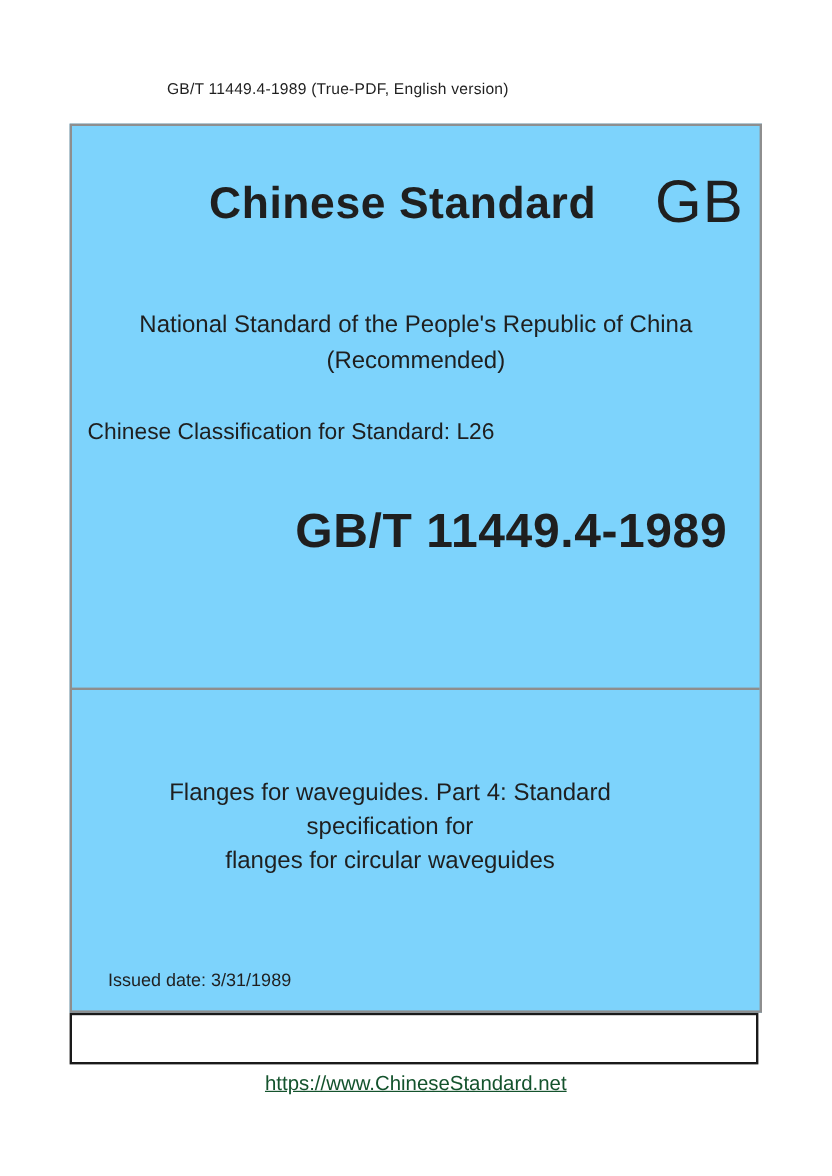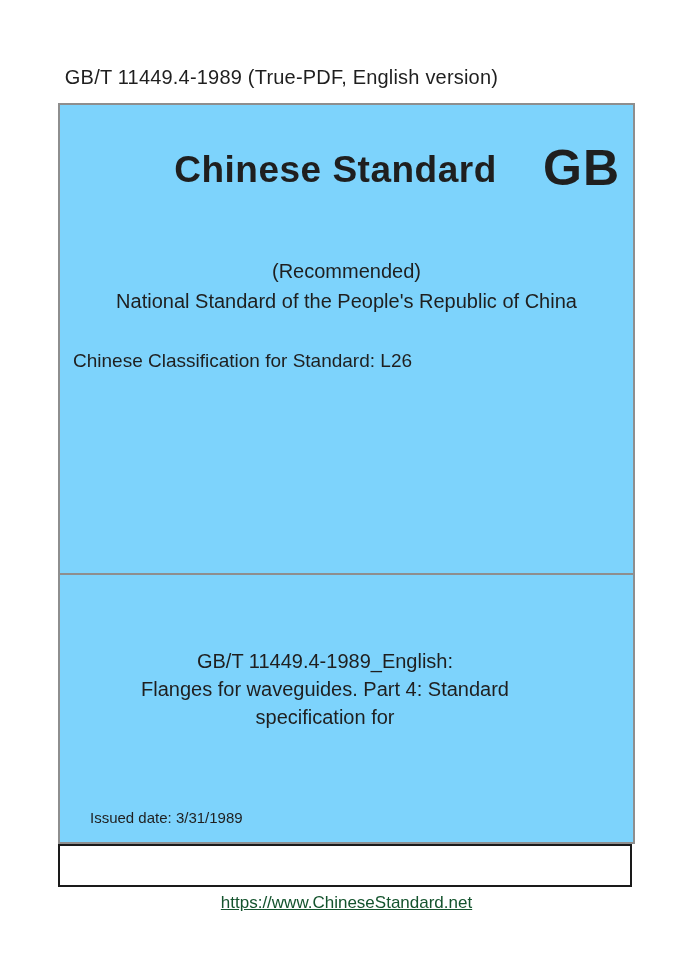--- a/index.html
+++ b/index.html
@@ -12,21 +12,21 @@
     color: #1f1f1f;
     overflow: hidden;
   }
 
   .doc-header {
     position: absolute;
     top: 66px;
     left: 0;
     width: 563px;
     text-align: center;
-    font-size: 20px;
+    font-size: 13px;
     letter-spacing: 0.2px;
   }
 
   .cover-box {
     position: absolute;
     left: 58px;
     top: 103px;
     width: 577px;
     height: 741px;
     border: 2px solid #8e8e8e;
@@ -46,21 +46,21 @@
     font-weight: bold;
     letter-spacing: 0.5px;
     line-height: 1;
     display: inline-block;
   }
   .brand-logo {
     position: absolute;
     top: 38px;
     right: 13px;
     font-size: 50px;
-    font-weight: bold;
+    font-weight: normal;
     line-height: 1;
     letter-spacing: 1px;
   }
 
   .national-block {
     position: absolute;
     top: 151px;
     left: 0;
     width: 100%;
     text-align: center;
@@ -149,32 +149,33 @@
 <div class="doc-header">GB/T 11449.4-1989 (True-PDF, English version)</div>
 
 <div class="cover-box">
 
   <div class="brand-row">
     <span class="brand-title">Chinese Standard</span>
   </div>
   <div class="brand-logo">GB</div>
 
   <div class="national-block">
+    <div>National Standard of the People's Republic of China</div>
     <div>(Recommended)</div>
-    <div>National Standard of the People's Republic of China</div>
   </div>
 
   <div class="classification-line">Chinese Classification for Standard: L26</div>
 
+  <div class="standard-code">GB/T 11449.4-1989</div>
 
   <div class="section-divider"></div>
 
   <div class="english-title-block">
-    <div>GB/T 11449.4-1989_English:</div>
     <div>Flanges for waveguides. Part 4: Standard specification for</div>
+    <div>flanges for circular waveguides</div>
   </div>
 
   <div class="dates-row">
     <span>Issued date: 3/31/1989</span>
   </div>
 
 </div>
 
 <div class="barcode-box"></div>
 

